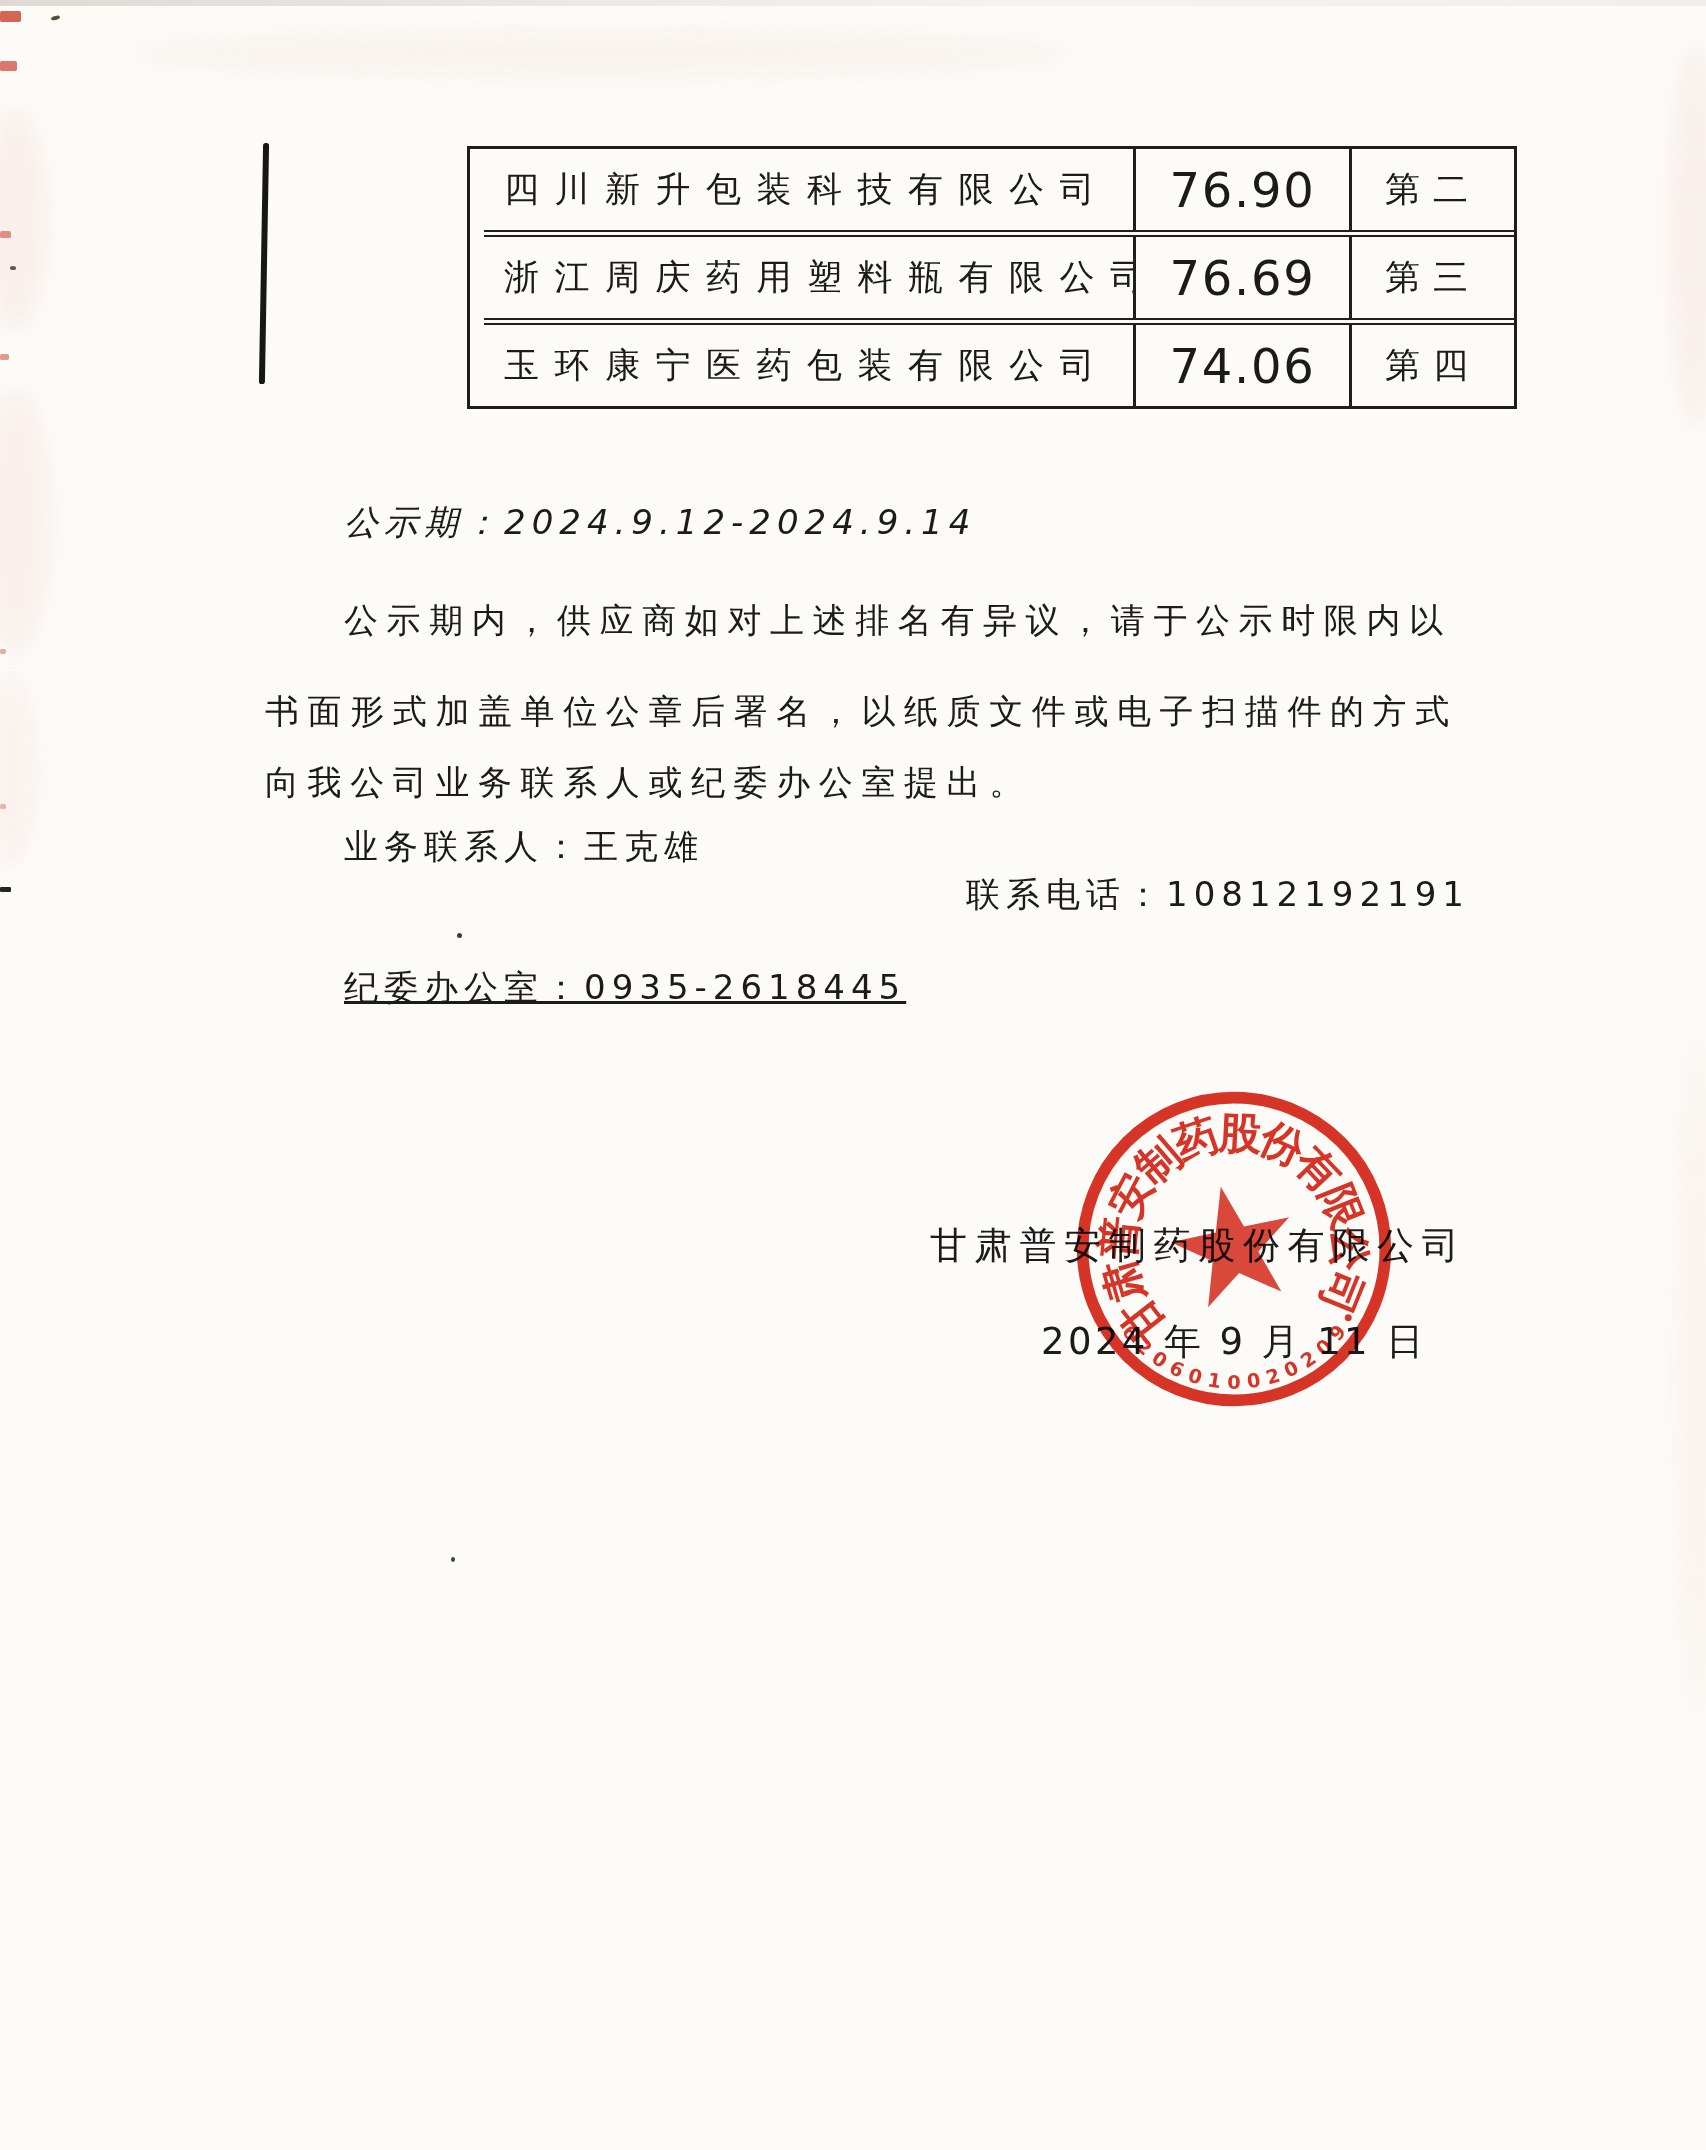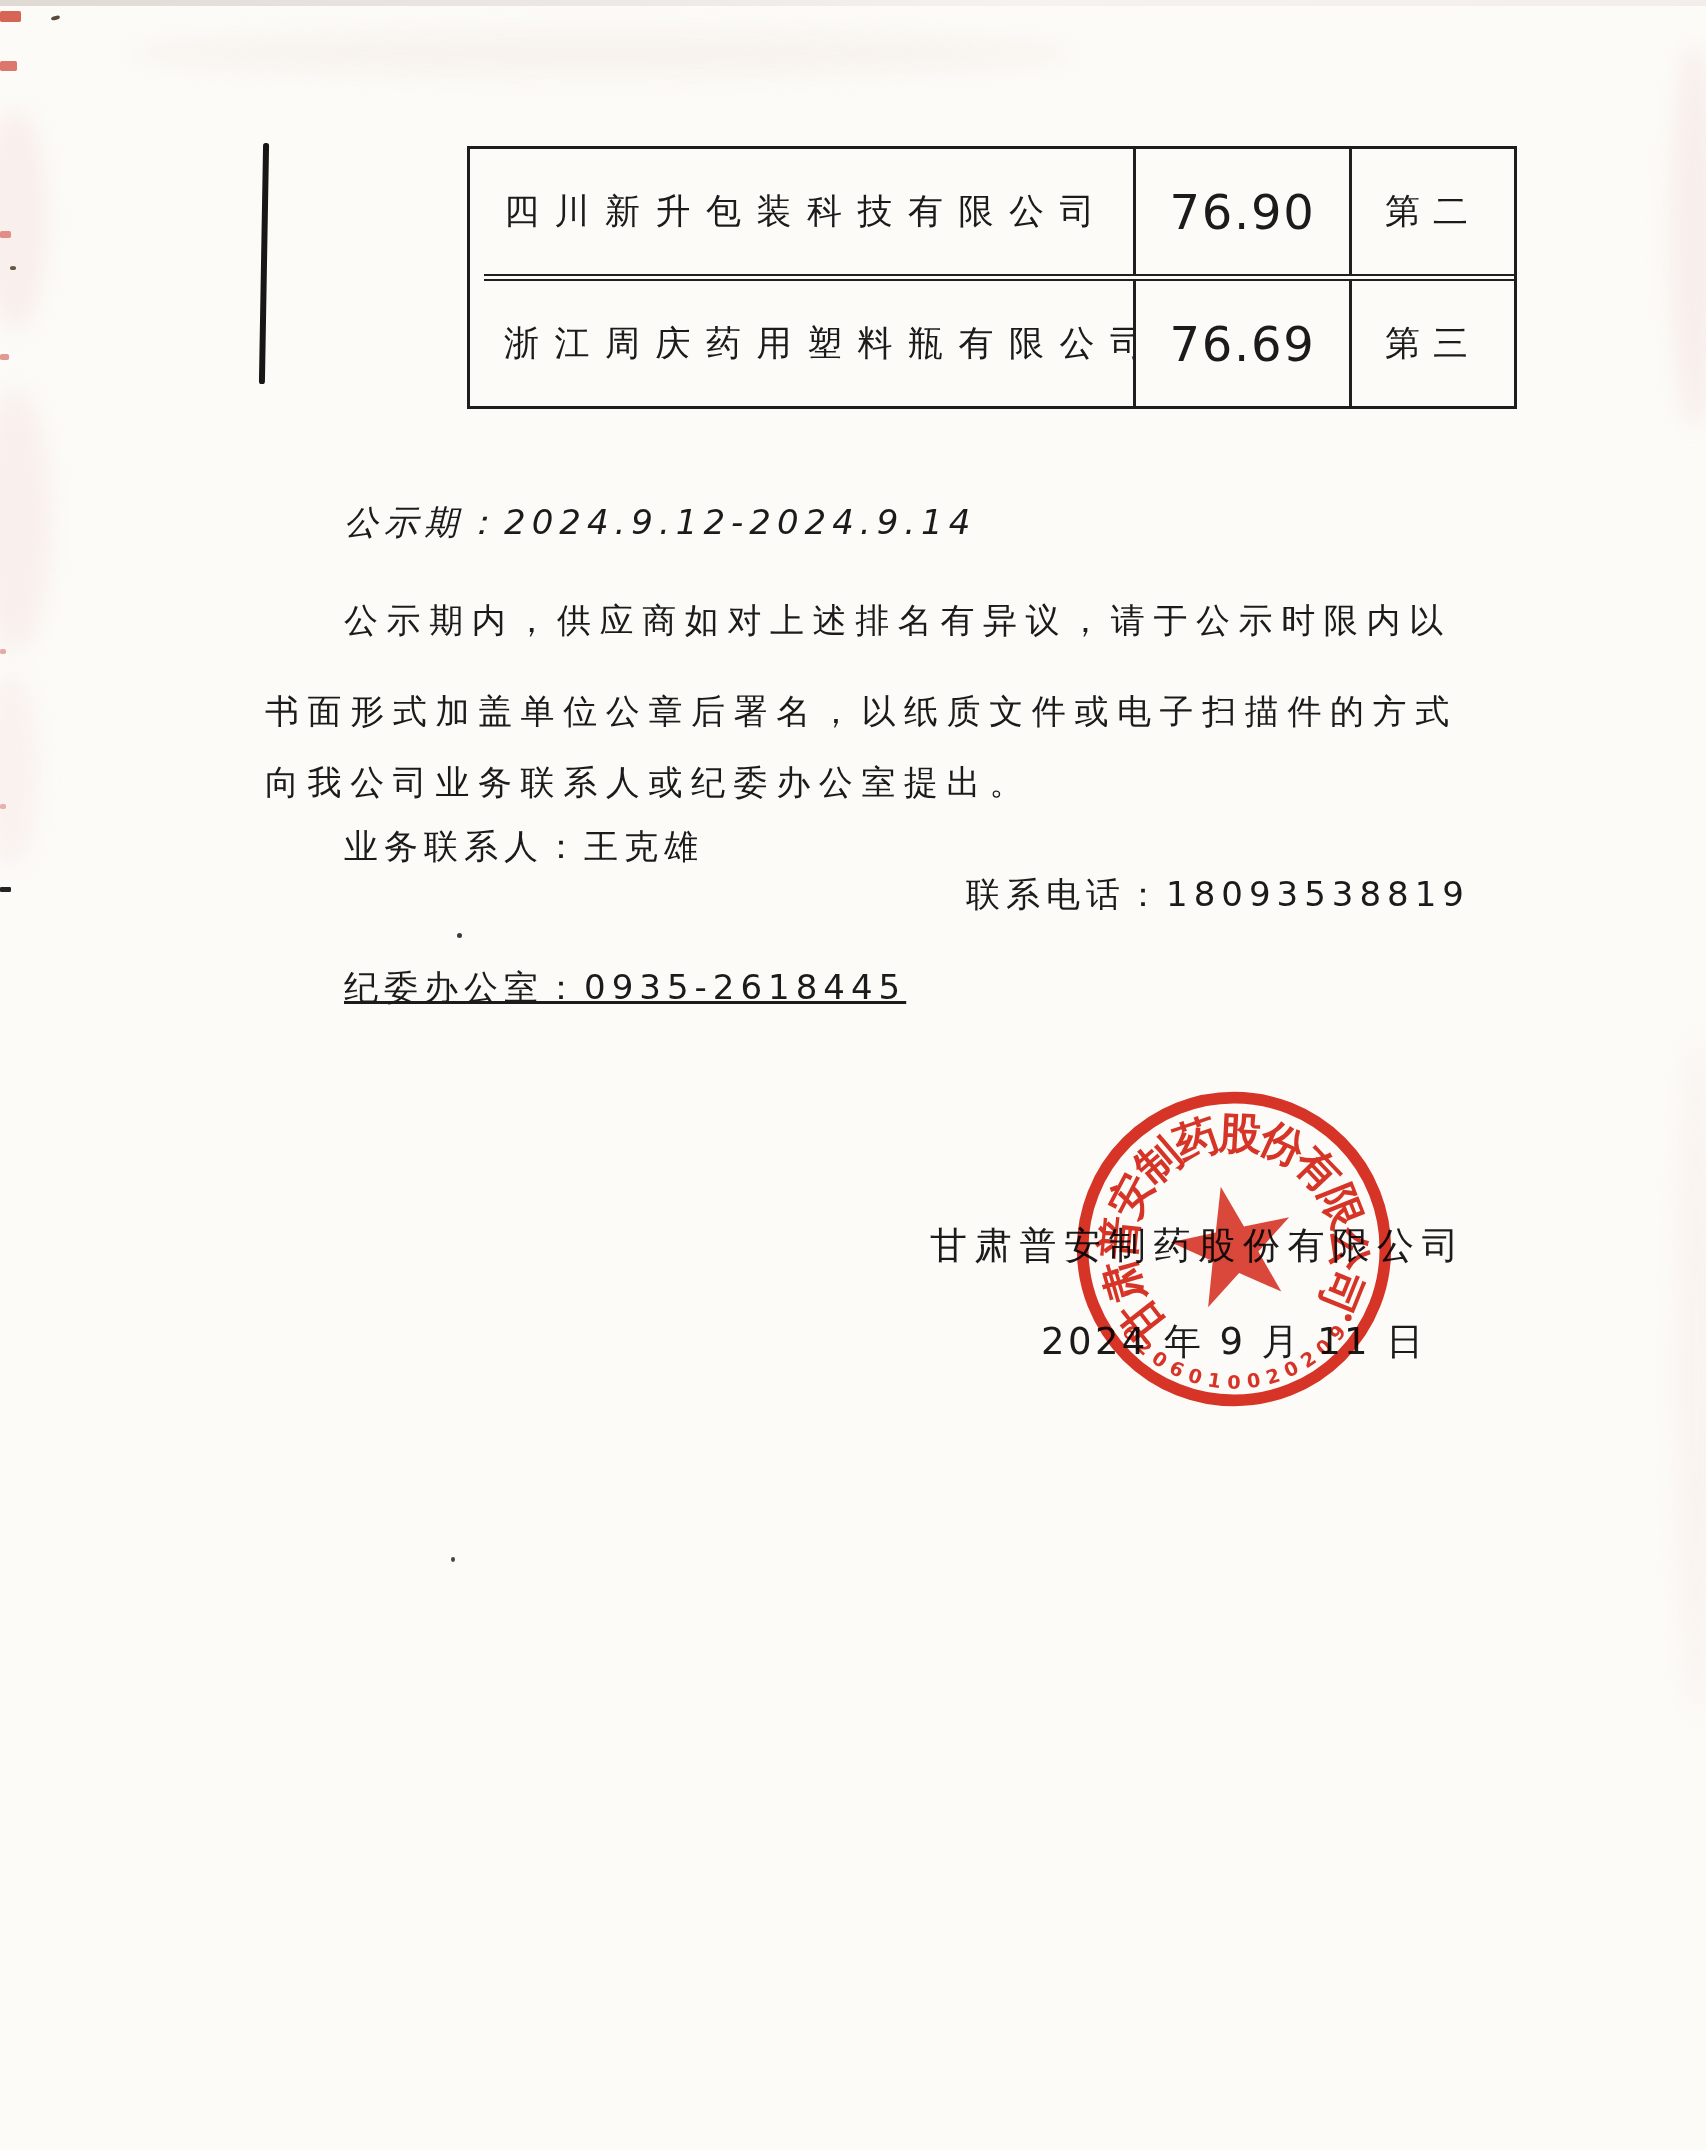--- a/index.html
+++ b/index.html
@@ -56,28 +56,33 @@
     <div class="t-row">
       <div class="cell company">四川新升包装科技有限公司</div>
       <div class="cell score">76.90</div>
       <div class="cell rank">第二</div>
     </div>
     <div class="t-row">
       <div class="cell company">浙江周庆药用塑料瓶有限公司</div>
       <div class="cell score">76.69</div>
       <div class="cell rank">第三</div>
     </div>
+    <div class="t-row">
+      <div class="cell company">玉环康宁医药包装有限公司</div>
+      <div class="cell score">74.06</div>
+      <div class="cell rank">第四</div>
+    </div>
   </div>
 
   <div class="line ls14" style="left:344px;top:500px;font-style:italic;">公示期：2024.9.12-2024.9.14</div>
   <div class="line" style="left:344px;top:598px;">公示期内，供应商如对上述排名有异议，请于公示时限内以</div>
   <div class="line" style="left:265px;top:689px;">书面形式加盖单位公章后署名，以纸质文件或电子扫描件的方式</div>
   <div class="line" style="left:265px;top:760px;">向我公司业务联系人或纪委办公室提出。</div>
   <div class="line ls14" style="left:344px;top:824px;">业务联系人：王克雄</div>
-  <div class="line ls14" style="left:966px;top:872px;">联系电话：18093538819</div>
+  <div class="line ls14" style="left:966px;top:872px;">联系电话：10812192191</div>
   <div class="line ls14" style="left:344px;top:965px;text-decoration:underline;">纪委办公室：0935-2618445</div>
 
   <div class="sig" style="left:930px;top:1221px;letter-spacing:7.7px;">甘肃普安制药股份有限公司</div>
   <div class="sig" style="left:1041px;top:1317px;letter-spacing:3.4px;">2024 年 9 月 11 日</div>
 
   <svg id="seal" viewBox="-400 -400 800 800">
     <circle id="seal-ring" cx="0" cy="0" r="352" fill="none" stroke-width="27" stroke="#d7281a"></circle>
     <polygon id="seal-star" points="-30.8,-144.8 23.2,-52.1 128.2,-74.0 56.7,6.0 110.0,99.0 11.9,55.8 -60.2,135.2 -49.4,28.5 -147.2,-15.5 -42.4,-38.1" fill="#d7281a" opacity="0.9"></polygon>
     <g id="seal-company-arc" font-size="100" font-weight="bold" text-anchor="middle">
         <text transform="translate(-212.8,166.2) rotate(-128.0)" fill="#d7281a" dominant-baseline="central">甘</text>

